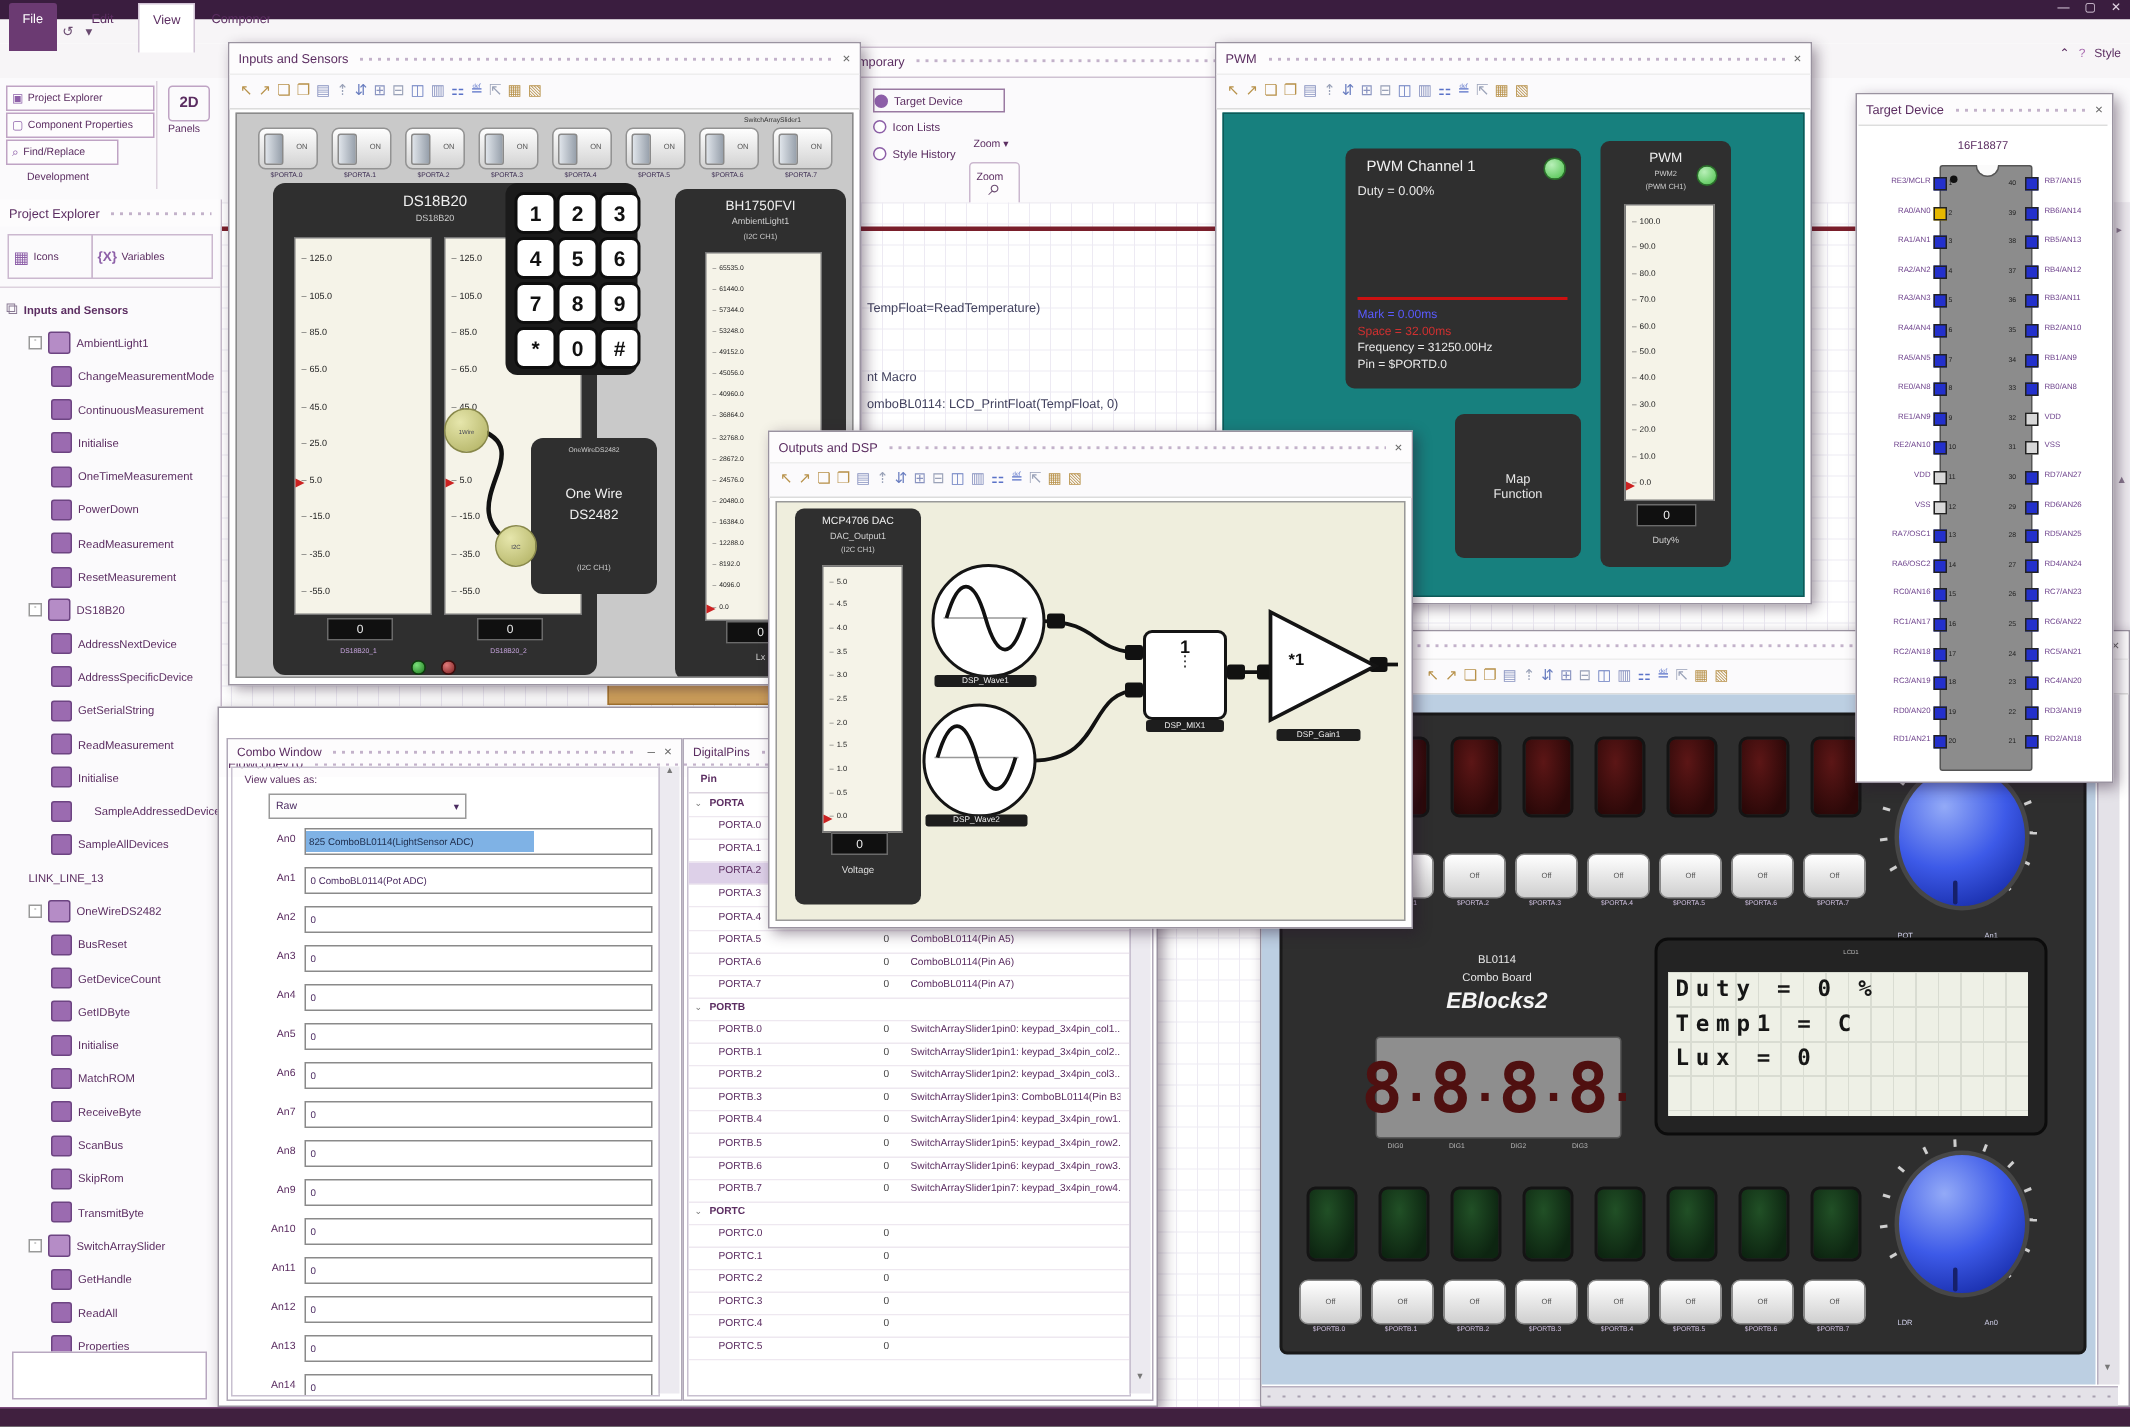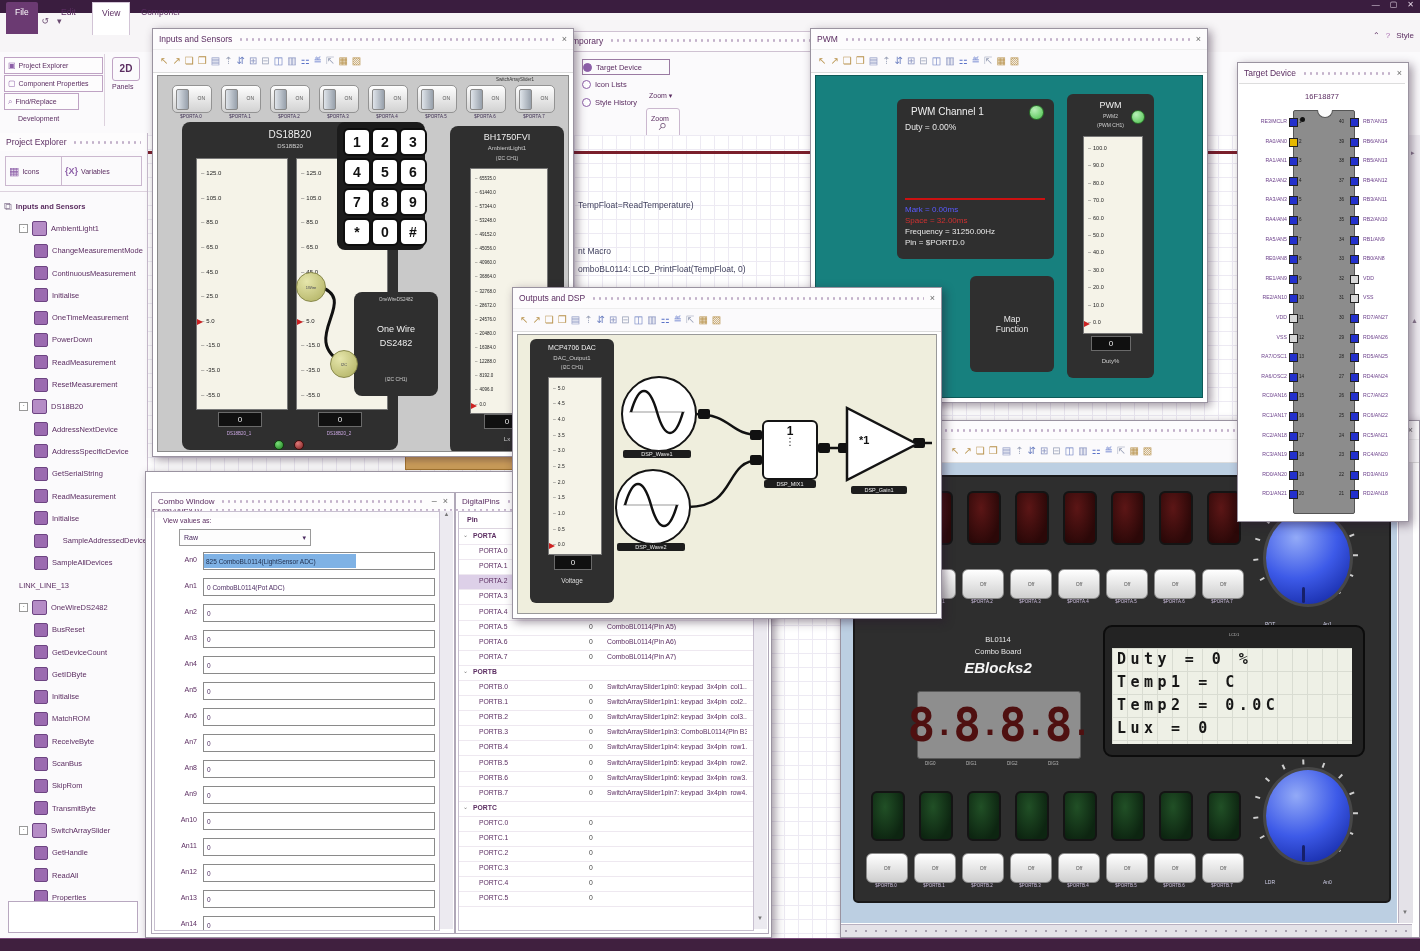--- a/index.html
+++ b/index.html
@@ -1309,21 +1309,20 @@
           </div>
           <div style="position:absolute;left:70px;top:284px;font-size:4.5px;color:#b8b8b8;">DIG0</div>
           <div style="position:absolute;left:111px;top:284px;font-size:4.5px;color:#b8b8b8;">DIG1</div>
           <div style="position:absolute;left:152px;top:284px;font-size:4.5px;color:#b8b8b8;">DIG2</div>
           <div style="position:absolute;left:193px;top:284px;font-size:4.5px;color:#b8b8b8;">DIG3</div>
           <div style="position:absolute;left:248px;top:148px;width:258px;height:128px;background:#232323;border:2px solid #0c0c0c;border-radius:9px;">
             <div style="position:absolute;left:0;top:5px;width:100%;text-align:center;font-size:4px;color:#bbb;">LCD1</div>
             <div style="position:absolute;left:7px;top:21px;width:240px;height:96px;background:#eef0e6;background-image:repeating-linear-gradient(90deg,#d9dcd2 0 1px,transparent 1px 15px),repeating-linear-gradient(#d9dcd2 0 1px,transparent 1px 23px);overflow:hidden;">
               <div class="lcdline">Duty = 0 %</div>
               <div class="lcdline">Temp1 = C</div>
-              <div class="lcdline">Temp2 = 0.0C</div>
               <div class="lcdline">Lux = 0</div>
             </div>
           </div>
         </div>
     </div>
     <div class="abs" style="left:557px;top:42px;width:14px;height:460px;background:#e4e2e8;border-left:1px solid #b8b0c0;font-size:6px;color:#777;text-align:center;">
       <div class="abs" style="left:3px;top:446px;">▼</div>
       </div>
     <div class="abs" style="left:0;top:503px;width:571px;height:12px;background:#e4e2e8;border-top:1px solid #b8b0c0;background-image:radial-gradient(circle,#a8a0b0 0.8px,transparent 1px);background-size:10px 12px;background-repeat:repeat-x;background-position:0 60%;"></div>
   </div>

